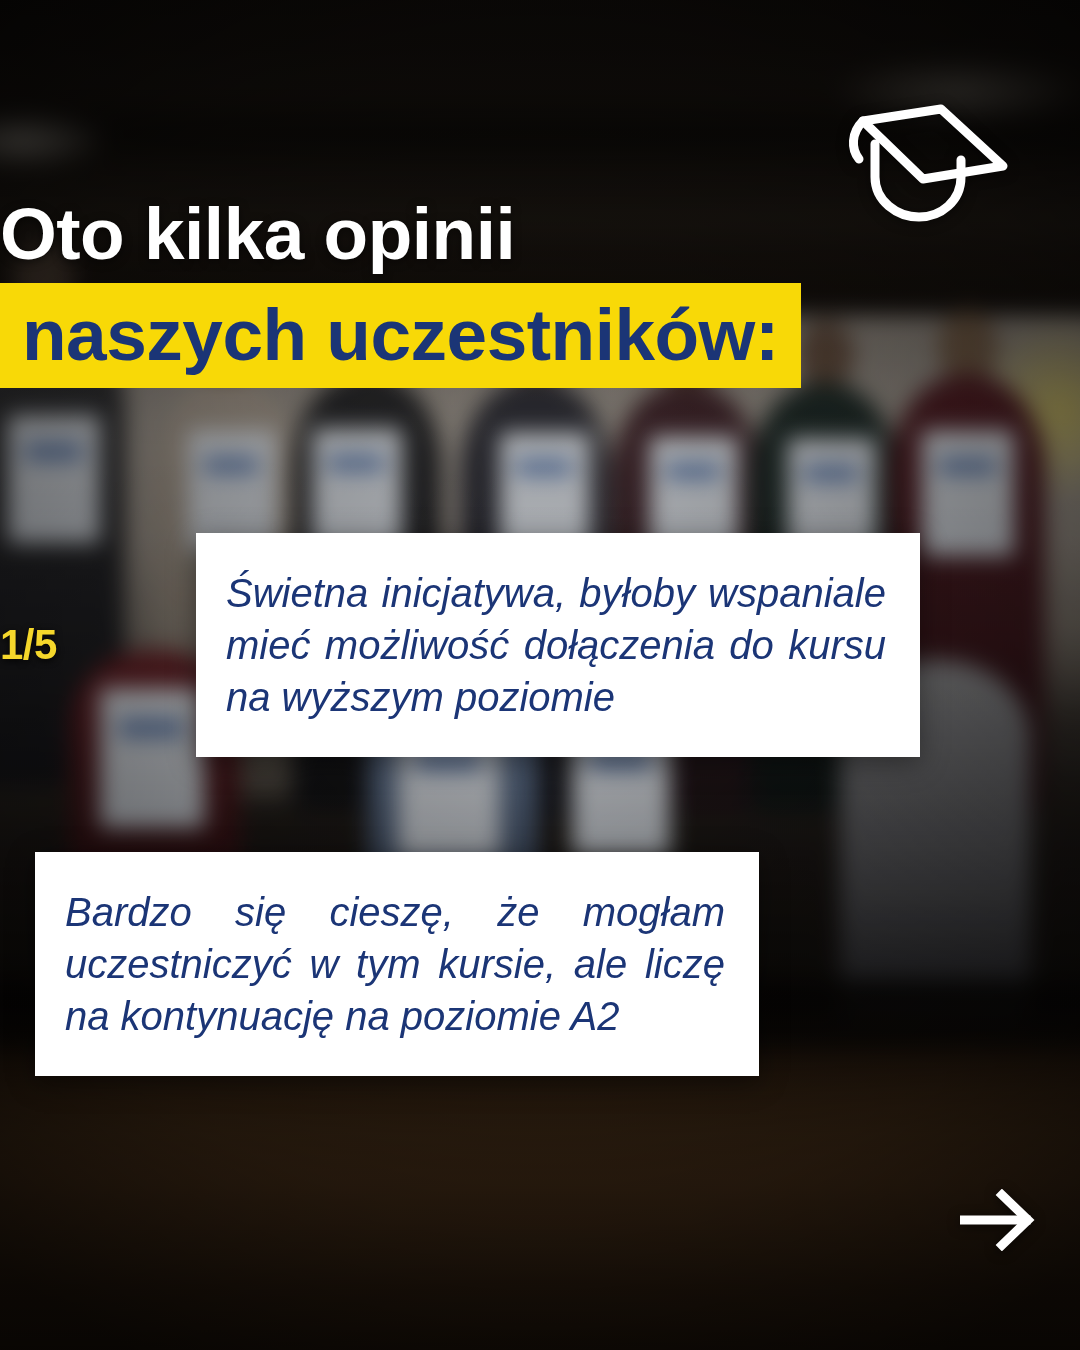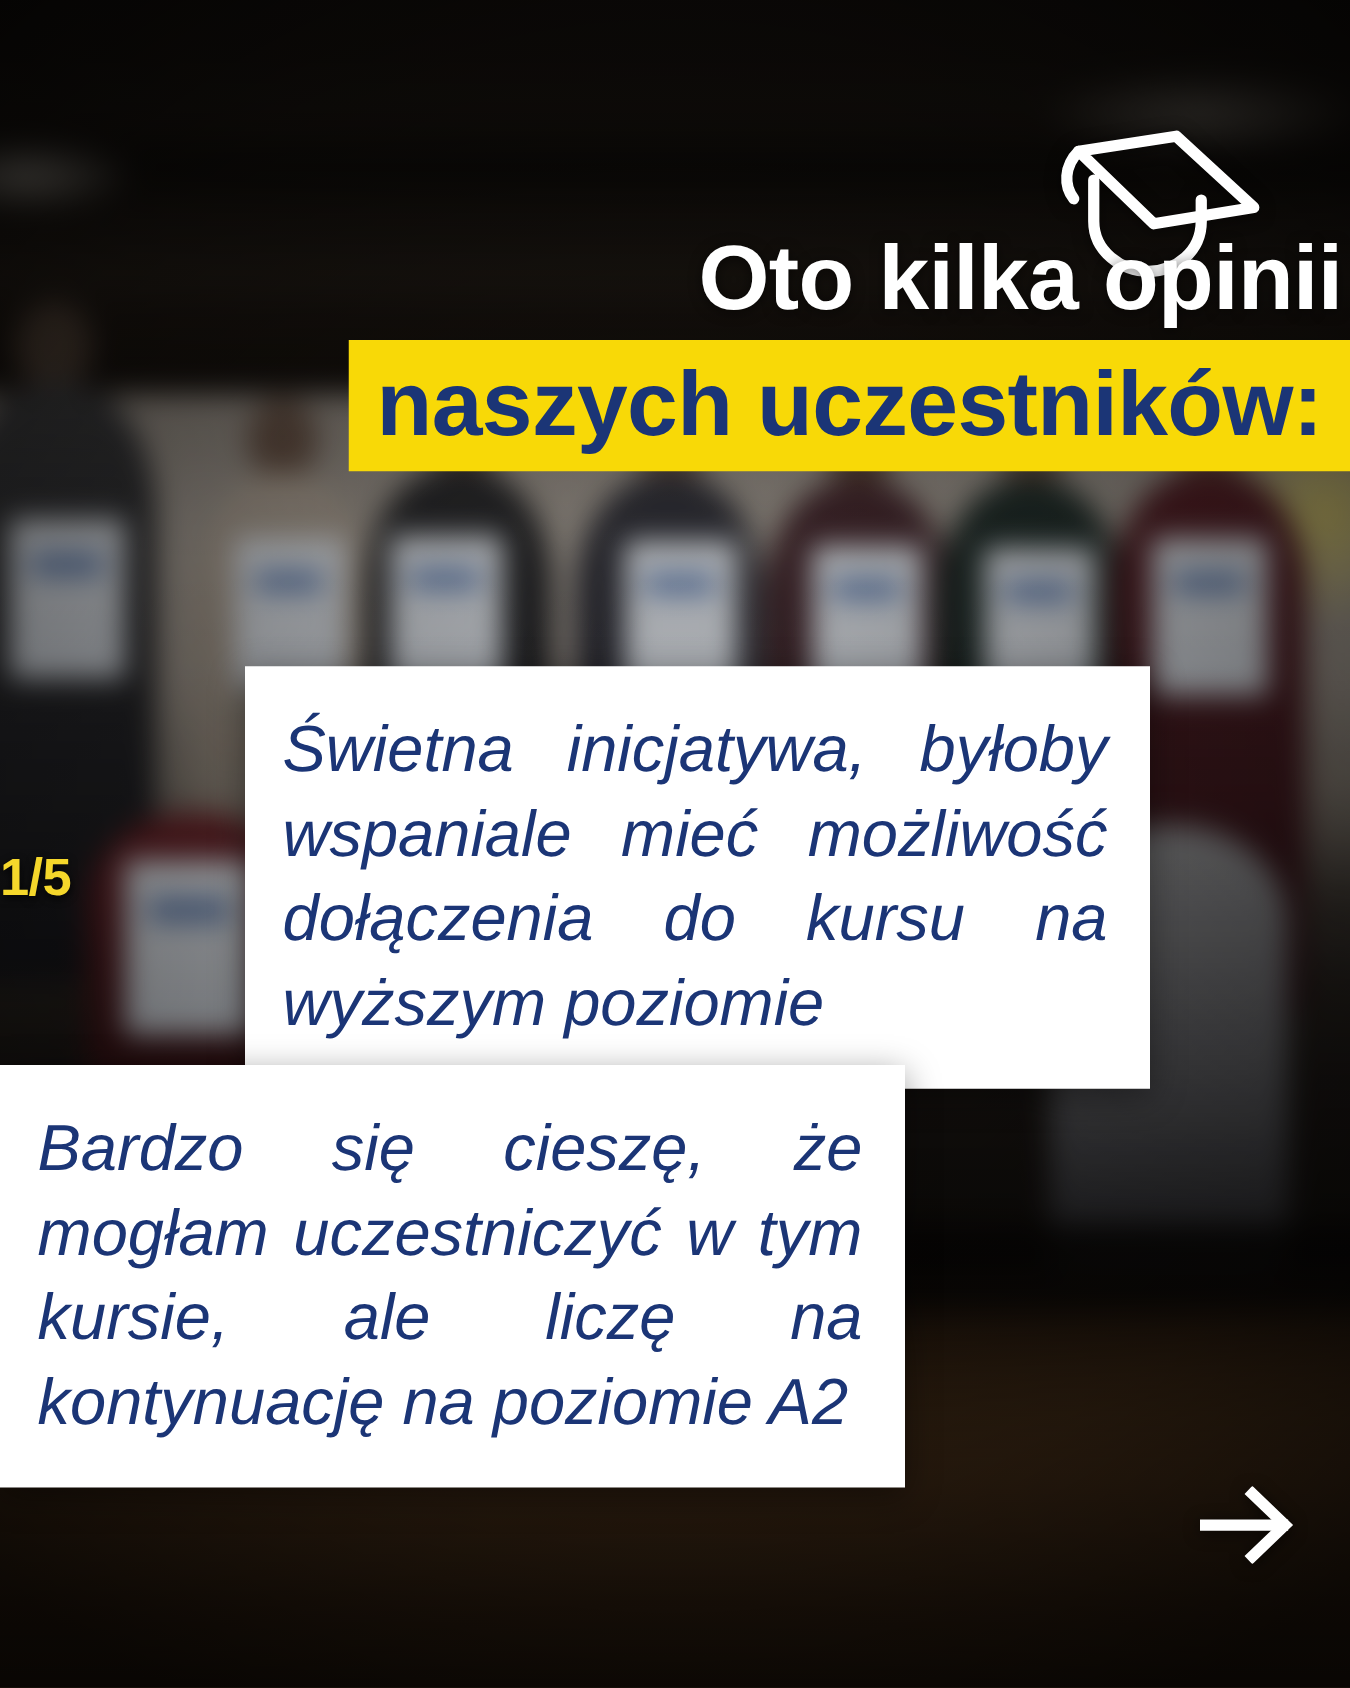--- a/index.html
+++ b/index.html
@@ -111,22 +111,22 @@
     background:
       radial-gradient(ellipse 78% 62% at 50% 46%, rgba(0,0,0,0.04) 0%, rgba(0,0,0,0.42) 72%, rgba(0,0,0,0.70) 100%),
       linear-gradient(180deg, rgba(10,8,6,0.55) 0px, rgba(10,8,6,0.12) 250px, rgba(0,0,0,0) 450px, rgba(0,0,0,0.10) 900px, rgba(6,4,3,0.55) 1350px);
   }
 
   
   .layer { position:absolute; inset:0; }
 
   
   .heading-block {
-    position:absolute; left:0; right:0; top:186px;
-    text-align:right;
+    position:absolute; left:0; right:0; top:197px;
+    text-align:left;
   }
   .title-line1 {
     display:block;
     font-size:73px;
     font-weight:700;
     color:#ffffff;
     letter-spacing:-0.5px;
     line-height:1.0;
     text-shadow:0 2px 10px rgba(0,0,0,0.55);
     padding-right:6px;
@@ -172,25 +172,25 @@
     letter-spacing:-0.5px;
     text-shadow:0 2px 7px rgba(0,0,0,0.85);
   }
   .quote-card {
     width:724px;
     background:#ffffff;
     padding:34px 34px 34px 30px;
     box-shadow:0 6px 26px rgba(0,0,0,0.40);
   }
   .quote-card.c1 { min-height:190px; }
-  .quote-card.c2 { min-height:185px; }
+  .quote-card.c2 { min-height:185px;margin-left:35px; }
 
   .quote-text {
     color:#1B3576;
-    font-size:52px;
+    font-size:40px;
     font-style:italic;
     font-weight:400;
     line-height:1.30;
     text-align:justify;
     text-justify:inter-word;
   }
 
   
   .next-arrow {
     position:absolute;

